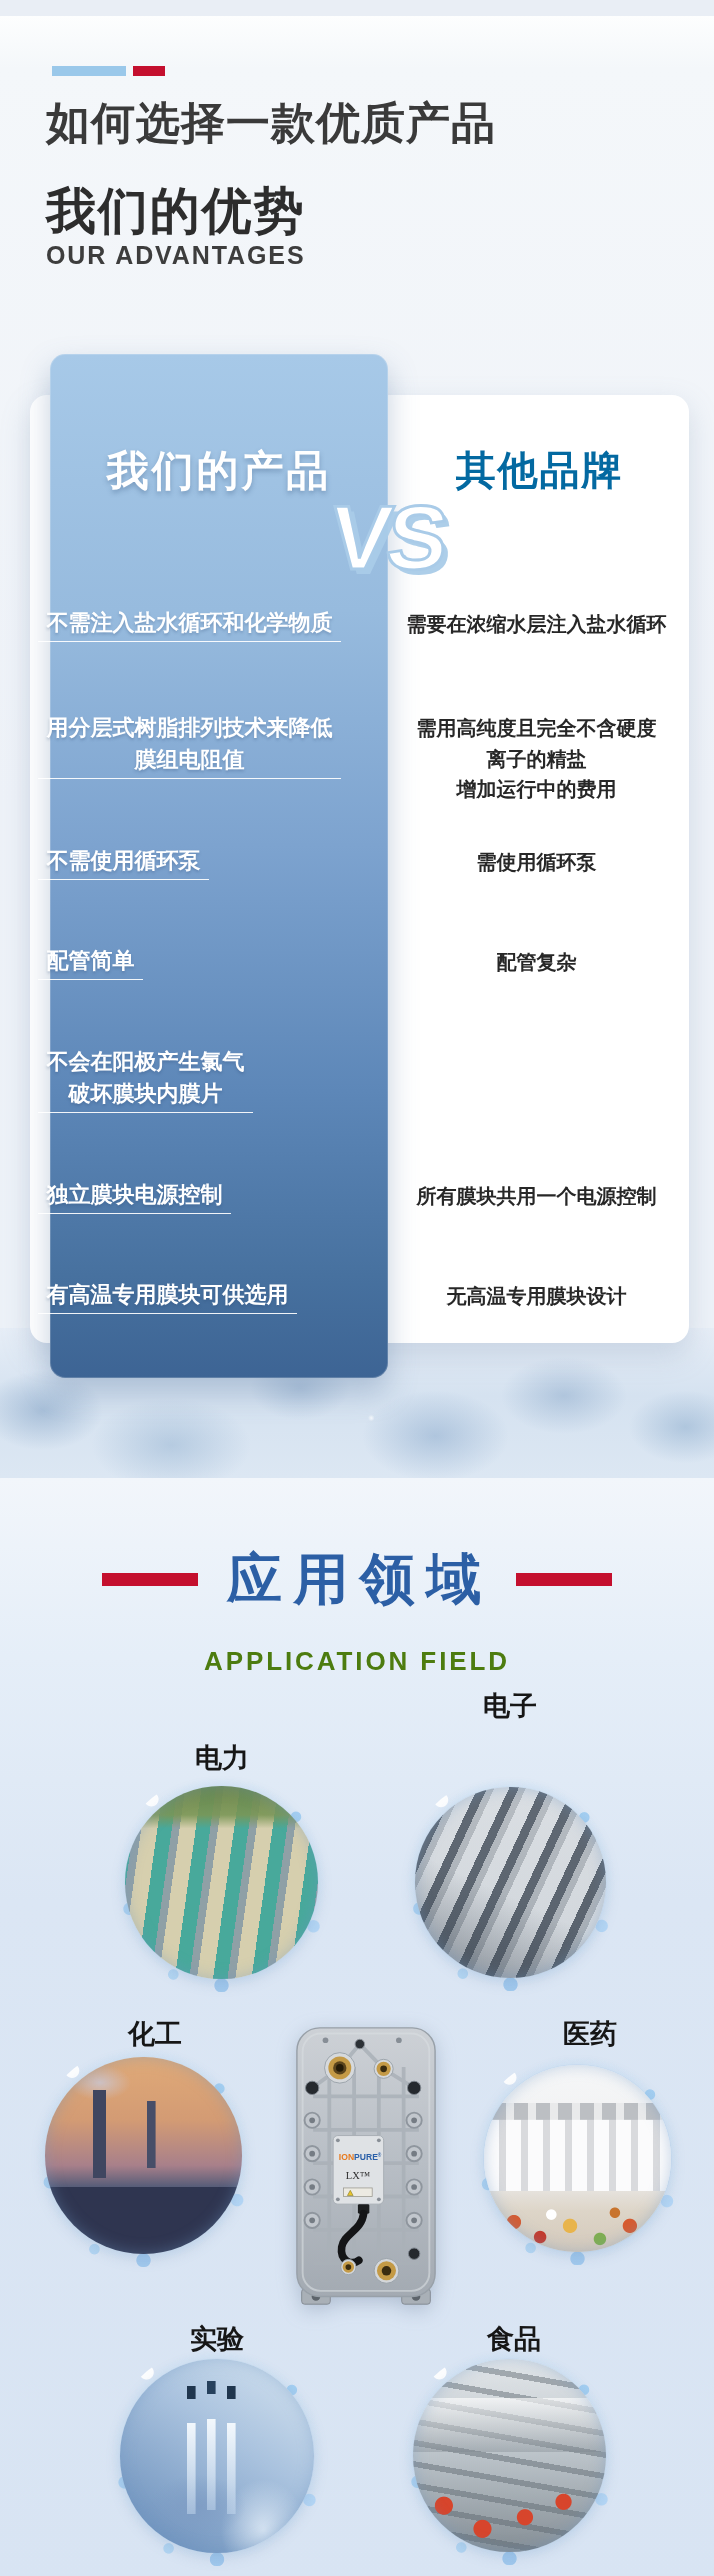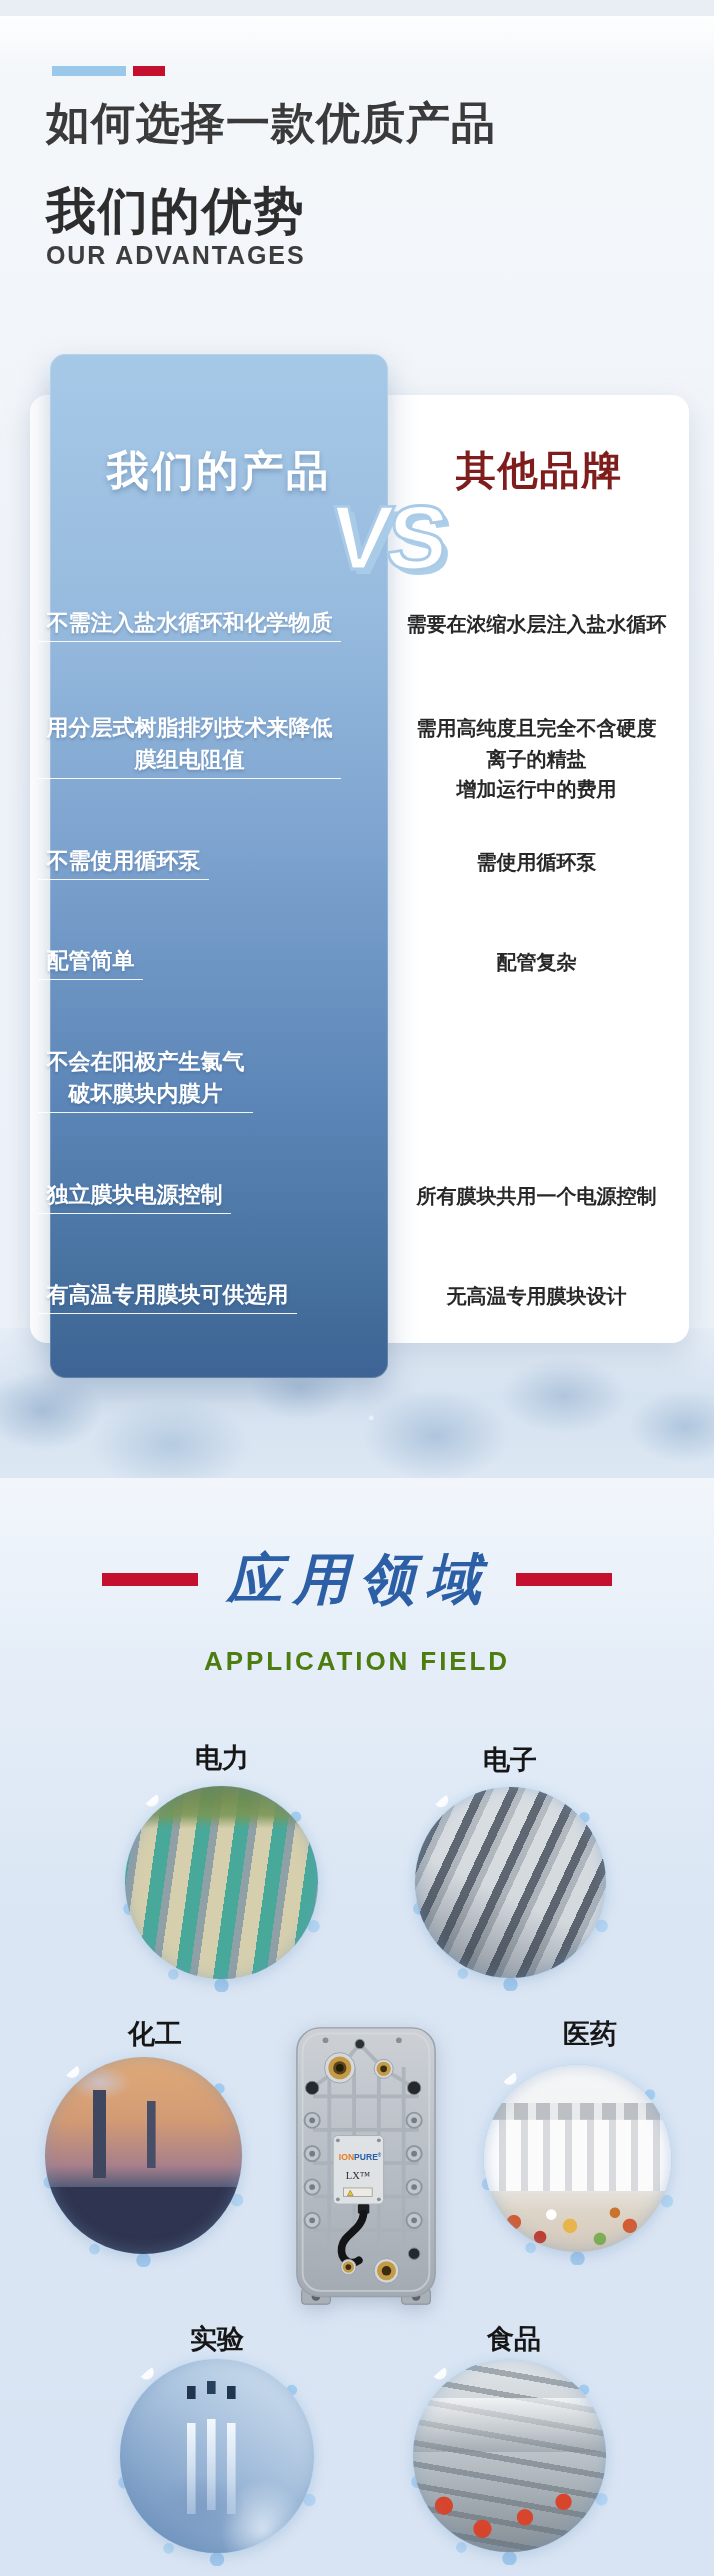--- a/index.html
+++ b/index.html
@@ -33,35 +33,35 @@
 
   
   .card-white { position:absolute; left:29.5px; top:379px; width:659px; height:948px; background:#fff;
     border-radius:17px; box-shadow:0 11.4px 28.6px rgba(130,150,180,.28); z-index:1; }
   .card-blue { position:absolute; left:50px; top:338px; width:338px; height:1024px; border-radius:15.2px;
     background:linear-gradient(180deg,#a7c9e8 0%,#97bbde 25%,#7da3cf 48%,#5d87b8 72%,#47719f 90%,#3d6494 100%);
     box-shadow:0 13.3px 28.6px rgba(90,120,160,.35), inset 0 0 0 1px rgba(255,255,255,.18); z-index:2; }
   .col-title { position:absolute; top:427px; text-align:center; font-weight:800; }
   .title-ours { left:50px; width:338px; font-size:42px; color:#fff; letter-spacing:2.9px;
     text-shadow:0 2.9px 5.7px rgba(50,80,120,.35); z-index:3; }
-  .title-others { left:389px; width:301px; font-size:40px; color:#7f1d1d; letter-spacing:1.9px; z-index:2; }
+  .title-others { left:389px; width:301px; font-size:40px; color:#0369a1; letter-spacing:1.9px; z-index:2; }
   .vs { position:absolute; left:331px; top:470px; z-index:4; font-size:91px; font-weight:900;
     letter-spacing:-4.8px; color:#fff; -webkit-text-stroke:2.9px #a9cbe8;
     text-shadow:5.7px 4.8px 0 rgba(169,203,232,.95); transform:skewX(-6deg); }
   .adv { position:absolute; left:38px; width:338px; display:flex; justify-content:flex-start; z-index:3; }
   .adv-box { text-align:center; color:#fff; font-size:22px; font-weight:700; line-height:32px;
     padding:0 8.6px 1.9px; border-bottom:1.9px solid rgba(255,255,255,.92); text-shadow:0 1.9px 2.9px rgba(40,70,110,.28); }
   .oth { position:absolute; left:389px; width:295px; text-align:center; color:#272727;
     font-size:20px; font-weight:700; line-height:32px; z-index:2; }
   .oth.lh32 { line-height:30.5px; }
   .cmp-line { white-space:nowrap; }
 
   
   .app-title-row { position:absolute; left:0; top:1531px; width:714px; display:flex;
-    align-items:center; justify-content:center; gap:23px; z-index:2;font-style:italic; }
+    align-items:center; justify-content:center; gap:23px; z-index:2; }
   .red-dash { width:96px; height:13.3px; background:#c40f2e; }
   .app-title { font-size:55px; font-weight:700; color:#2c5fa5; letter-spacing:11.4px; text-indent:5.7px; line-height:65px; }
   .app-subtitle { position:absolute; left:0; top:1630px; width:714px; text-align:center;
     font-size:26px; font-weight:700; color:#4d7c0f; letter-spacing:2.9px; z-index:2; }
   .app-label { position:absolute; width:152px; text-align:center; font-size:27px; font-weight:700; color:#161616; z-index:3; }
 
   .bubble { position:absolute; border-radius:50%; z-index:2;
     background:
       radial-gradient(circle at 18% 12%, rgba(255,255,255,.9) 0 6.7px, rgba(255,255,255,0) 7.6px),
       radial-gradient(circle at 84% 20%, rgba(150,200,240,.8) 0 4.8px, rgba(255,255,255,0) 5.7px),
@@ -207,21 +207,21 @@
   </div>
 
   <div class="app-title-row">
     <div class="red-dash"></div>
     <div class="app-title">应用领域</div>
     <div class="red-dash"></div>
   </div>
   <div class="app-subtitle">APPLICATION FIELD</div>
 
   <div class="app-label" style="left:146px; top:1724px">电力</div>
-  <div class="app-label" style="left:434px; top:1726px">电子</div>
+  <div class="app-label" style="left:434px; top:1672px">电子</div>
   <div class="app-label" style="left:79px;  top:2000px">化工</div>
   <div class="app-label" style="left:514px; top:2000px">医药</div>
   <div class="app-label" style="left:141px; top:2305px">实验</div>
   <div class="app-label" style="left:438px; top:2305px">食品</div>
 
   <div class="bubble" style="left:112px; top:1757px; width:219px; height:219px">
     <div class="photo scene-power"></div>
   </div>
   <div class="bubble" style="left:402px; top:1758px; width:217px; height:217px">
     <div class="photo scene-elec"></div>

